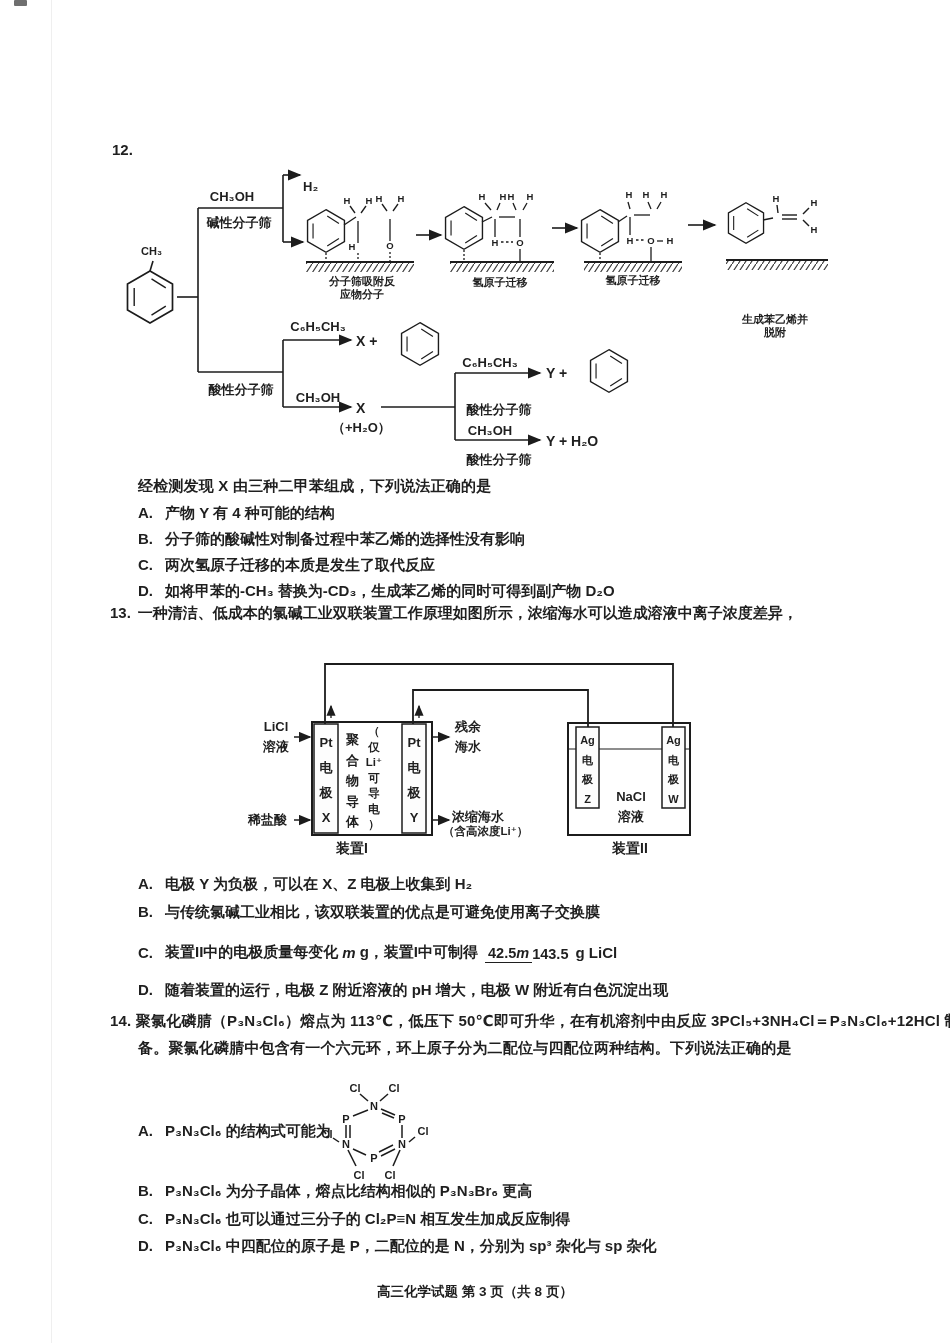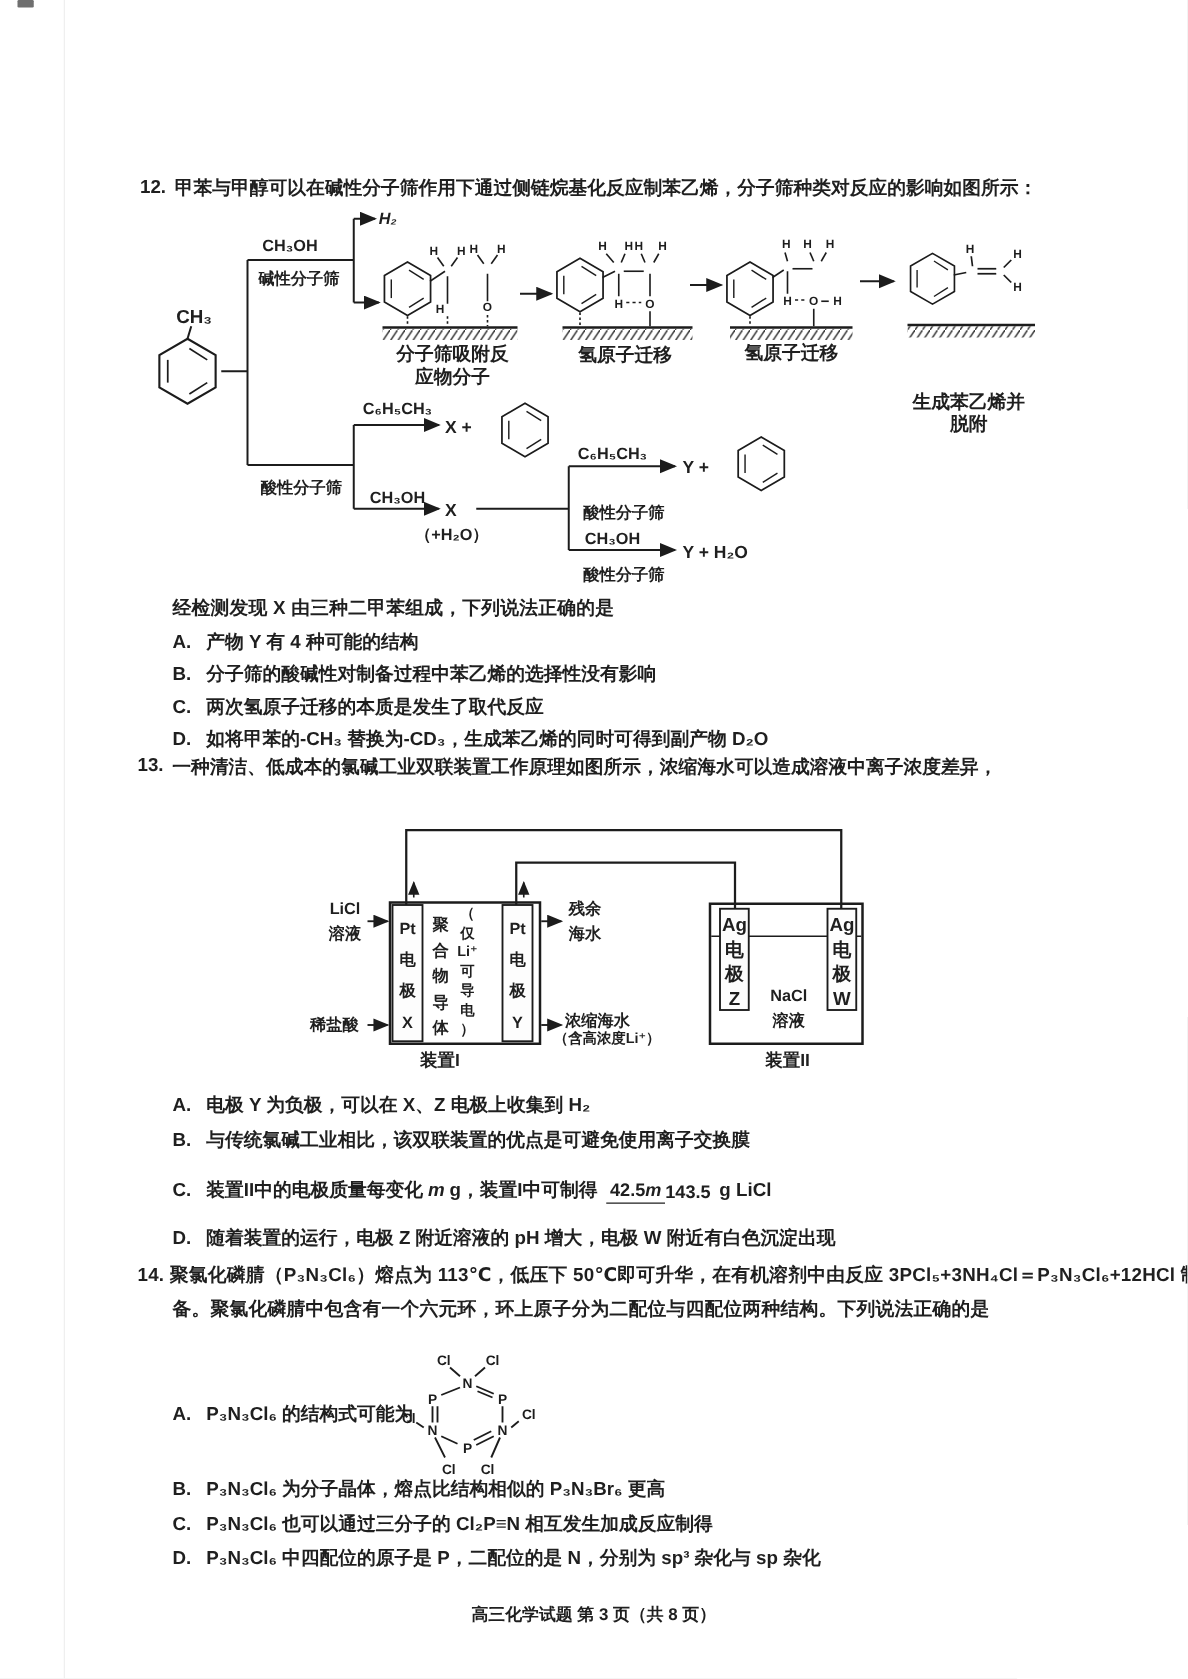--- a/index.html
+++ b/index.html
@@ -5,21 +5,21 @@
   html,body{margin:0;padding:0;background:#e9e9e9;}
   #page{position:relative;width:950px;height:1343px;background:#ffffff;overflow:hidden;
         font-family:"Liberation Sans","DejaVu Sans",sans-serif;color:#1f1f1f;}
   .abs{position:absolute;}
   .txt{font-weight:700;font-size:15px;letter-spacing:.2px;}
   .stem{display:flex;font-weight:700;font-size:15px;}
   .stem .num{flex:none;margin-right:7px;}
   .opt{position:absolute;display:flex;font-weight:700;font-size:15px;align-items:baseline;}
   .opt .lab{flex:none;width:27px;}
   .dlabel{position:absolute;font-weight:700;text-align:center;white-space:pre-line;line-height:1.18;}
-  .f13{font-size:13px;} .f12{font-size:15px;} .f14{font-size:14px;} .f11{font-size:11.5px;}
+  .f13{font-size:13px;} .f12{font-size:11px;} .f14{font-size:14px;} .f11{font-size:11.5px;}
   .vstack{line-height:1.55;}
   .emph{text-emphasis:filled dot;-webkit-text-emphasis:filled dot;text-emphasis-position:under left;
         -webkit-text-emphasis-position:under left;}
   .frac{display:inline-flex;align-items:center;line-height:1.12;
         font-size:14.5px;margin:0 7px;transform:translateY(2px);}
   .frac .fnum{border-bottom:1.6px solid #1f1f1f;padding:0 3px 1px;}
   .ital{font-style:italic;margin:0 4px;}
   svg{overflow:visible;}
   svg text{font-family:"Liberation Sans","DejaVu Sans",sans-serif;font-weight:700;fill:#1c1c1c;}
   .seam{position:absolute;top:0;width:1px;height:100%;background:#efefef;}
@@ -29,21 +29,20 @@
 </head>
 <body>
 
 <div id="page">
 
   <div class="corner-mark" style="left:14px;top:0;width:13px;height:6px;"></div>
   <div class="seam" style="left:51px;"></div>
 
   <div class="abs stem" style="left:112px;top:141px;width:830px;">
     <span class="num">12.</span>
-    <span>甲苯与甲醇可以在碱性分子筛作用下通过侧链烷基化反应制苯乙烯，分子筛种类对反应的影响如图所示：</span>
   </div>
 
   <div class="abs" style="left:0;top:165px;width:950px;height:310px;">
     <svg class="abs" style="left:0;top:0;" width="950" height="310">
       <defs>
         <marker id="arr" markerWidth="9" markerHeight="8" refX="7.5" refY="3.5" orient="auto">
           <path d="M0,0 L8.5,3.5 L0,7 Z" fill="#1c1c1c"></path>
         </marker>
         <pattern id="hatch" width="6" height="9" patternUnits="userSpaceOnUse">
           <line x1="6" y1="0" x2="0" y2="9" stroke="#3a3a3a" stroke-width="1.2"></line>
@@ -168,21 +167,21 @@
         <text x="630" y="79">H</text>
         <text x="651" y="79">O</text>
         <text x="670" y="79">H</text>
         <text x="776" y="37">H</text>
         <text x="814" y="41">H</text>
         <text x="814" y="68">H</text>
       </g>
     </svg>
 
     <div class="dlabel f12" style="left:141px;top:80px;">CH₃</div>
-    <div class="dlabel f13" style="left:303px;top:2px;font-style:italic;">H₂</div>
+    <div class="dlabel f13" style="left:303px;top:14px;">H₂</div>
     <div class="dlabel f13" style="left:200px;top:24px;width:64px;">CH₃OH</div>
     <div class="dlabel f13" style="left:198px;top:50px;width:82px;">碱性分子筛</div>
     <div class="dlabel f12" style="left:316px;top:110px;width:92px;">分子筛吸附反
 应物分子</div>
     <div class="dlabel f12" style="left:462px;top:111px;width:76px;">氢原子迁移</div>
     <div class="dlabel f12" style="left:595px;top:109px;width:76px;">氢原子迁移</div>
     <div class="dlabel f12" style="left:730px;top:108px;width:90px;margin-top:40px;">生成苯乙烯并
 脱附</div>
     <div class="dlabel f13" style="left:200px;top:217px;width:82px;">酸性分子筛</div>
     <div class="dlabel f13" style="left:286px;top:154px;width:64px;">C₆H₅CH₃</div>

